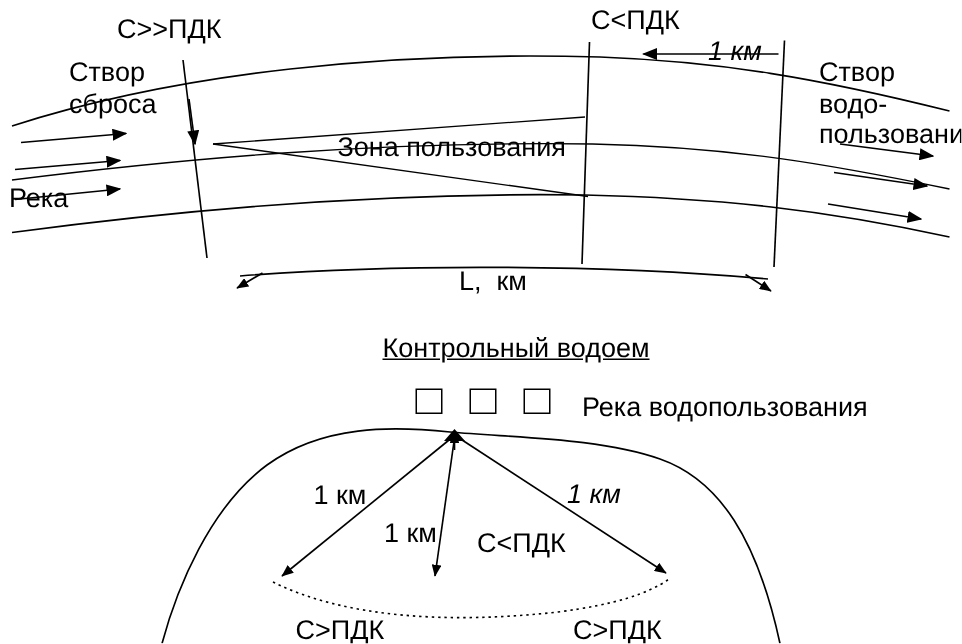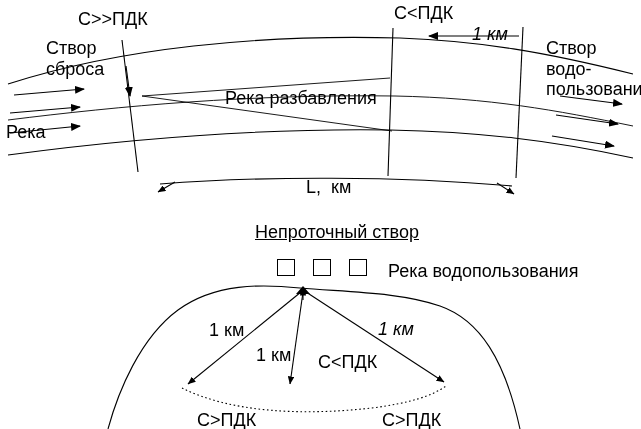--- a/index.html
+++ b/index.html
@@ -123,34 +123,34 @@
     </g>
   </svg>
 
   <div class="lbl" style="left:6px; top:122px;">Река</div>
 
   <div class="lbl" style="left:46px; top:38px;">Створ
 сброса</div>
 
   <div class="lbl" style="left:78px; top:9px;">С&gt;&gt;ПДК</div>
 
-  <div class="lbl" style="left:225px; top:88px;">Река разбавления</div>
+  <div class="lbl" style="left:225px; top:88px;">Зона пользования</div>
 
 
   <div class="lbl" style="left:394px; top:3px;">С&lt;ПДК</div>
 
   <div class="lbl italic" style="left:472px; top:24px;">1 км</div>
 
   <div class="lbl" style="left:546px; top:38px;">Створ
 водо-
 пользования</div>
 
   <div class="lbl" style="left:306px; top:177px;">L,  км</div>
 
-  <div class="lbl underline" style="left:255px; top:222px;">Непроточный створ</div>
+  <div class="lbl underline" style="left:255px; top:222px;">Контрольный водоем</div>
 
   <div class="sq" style="left:277px; top:259px;"></div>
   <div class="sq" style="left:313px; top:259px;"></div>
   <div class="sq" style="left:349px; top:259px;"></div>
 
   <div class="lbl" style="left:388px; top:261px;">Река водопользования</div>
 
   <div class="lbl" style="left:209px; top:320px;">1 км</div>
   <div class="lbl" style="left:256px; top:345px;">1 км</div>
   <div class="lbl italic" style="left:378px; top:319px;">1 км</div>

